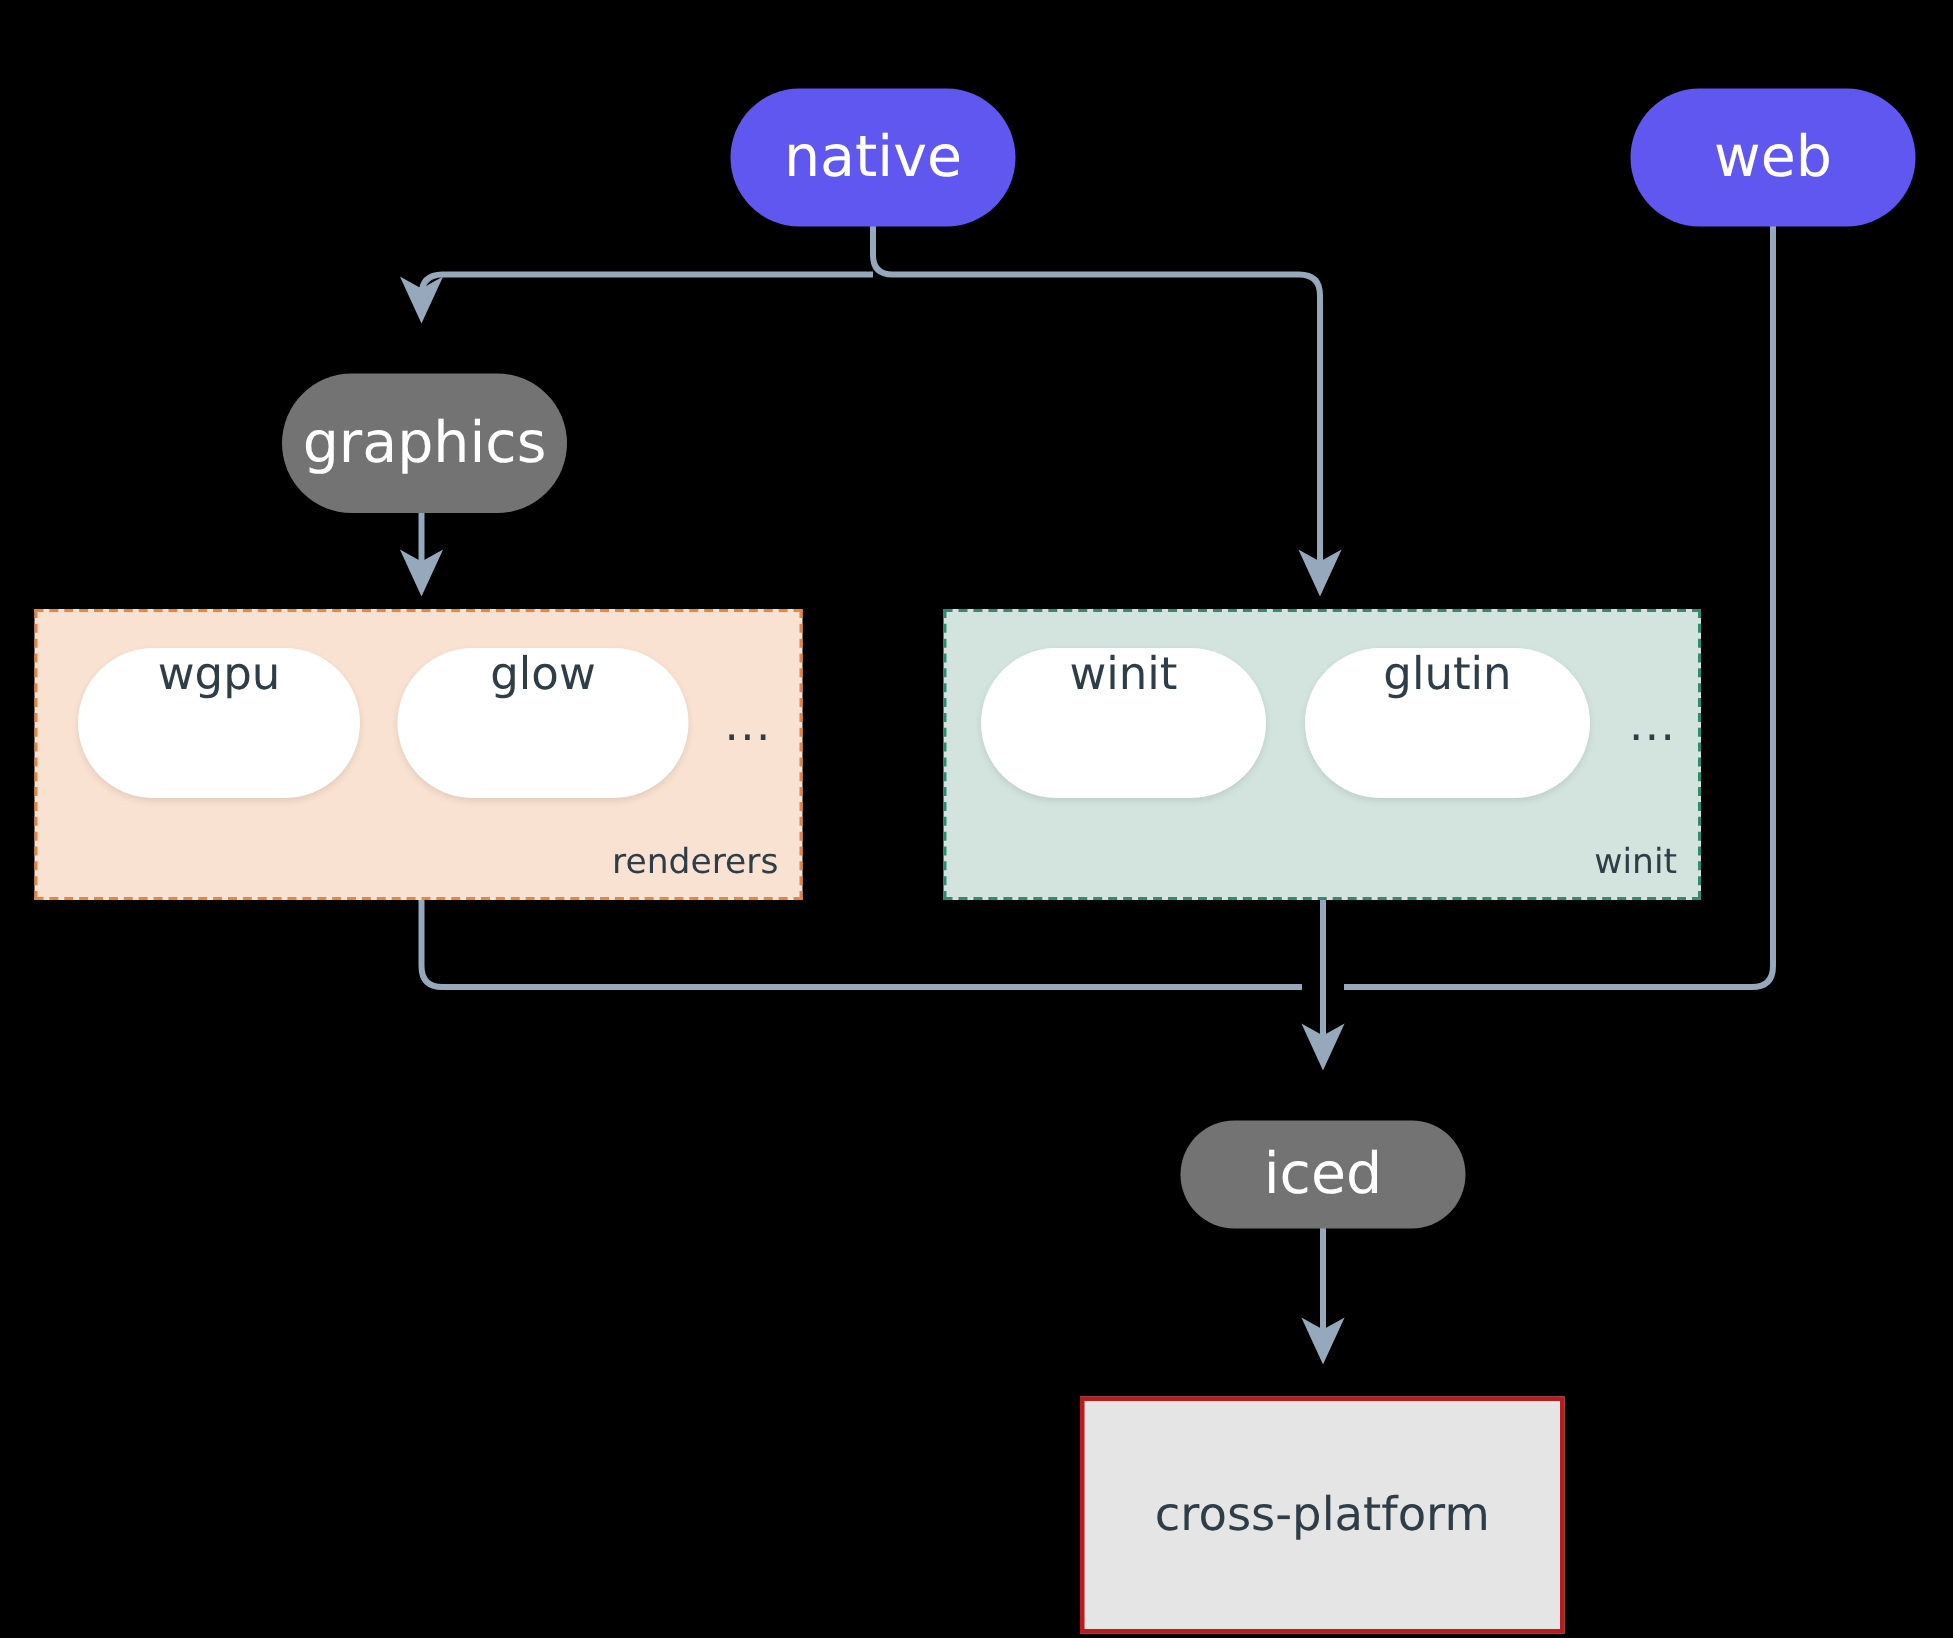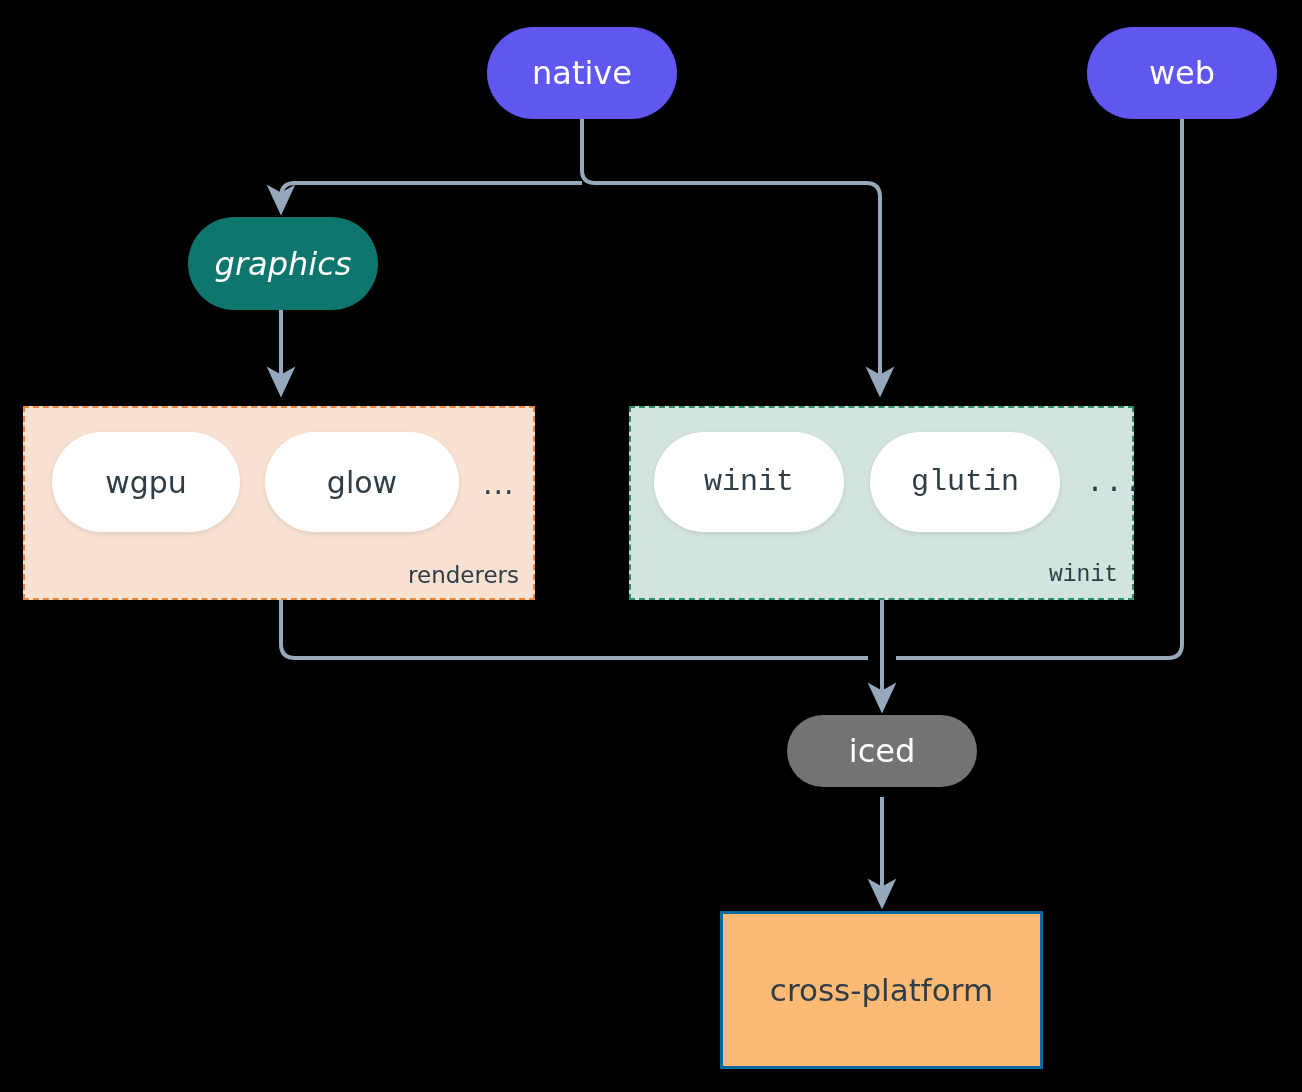--- a/index.html
+++ b/index.html
@@ -28,79 +28,79 @@
     display: flex;
     align-items: center;
     justify-content: center;
     box-sizing: border-box;
     text-align: center;
     line-height: 1.25;
   }
   .pill-major {
     border-radius: 999px;
     color: #ffffff;
-    font-size: 32px;
+    font-size: 38px;
+    margin-top: 32px;
   }
   .node-native  { left: 487px; top: 27px;  width: 190px; height: 92px; background: #5F57F0; }
   .node-web     { left: 1087px; top: 27px; width: 190px; height: 92px; background: #5F57F0; }
-  .node-graphics{ left: 188px; top: 217px; width: 190px; height: 93px; background: #0f766e; font-style: italic; }
+  .node-graphics{ left: 188px; top: 217px; width: 190px; height: 93px; background: #737373; }
   .node-iced    { left: 787px; top: 715px; width: 190px; height: 72px; background: #737373; }
 
   .cluster {
     position: absolute;
     box-sizing: border-box;
     border: 2px dashed;
   }
   .cluster-renderers {
     left: 23px; top: 406px; width: 512px; height: 194px;
     background: #FAE2D2;
     border-color: #E8863E;
   }
   .cluster-shells {
     left: 629px; top: 406px; width: 505px; height: 194px;
     background: #D3E4DE;
     border-color: #2E8C75;
-    font-family: Liberation Mono, monospace;
   }
   .cluster-label {
     position: absolute;
     right: 14px;
     bottom: 10px;
     font-size: 23px;
     color: #2E3D47;
   }
   .leaf-pill {
     position: absolute;
     display: flex;
-    align-items: center;
     justify-content: center;
     background: #ffffff;
     border-radius: 999px;
     color: #2E3D47;
     font-size: 30px;
     box-shadow: 0 2px 5px rgba(0,0,0,0.10);
   }
   .ellipsis {
     position: absolute;
     font-size: 30px;
     color: #2E3D47;
     letter-spacing: 1px;
   }
   .rect-node {
     position: absolute;
     box-sizing: border-box;
     display: flex;
     align-items: center;
     justify-content: center;
-    background: #fdba74;
-    border: 3px solid #0369a1;
+    background: #e5e5e5;
+    border: 3px solid #b91c1c;
     color: #2E3D47;
     font-size: 31px;
     line-height: 1.45;
     text-align: center;
+    margin-top: 20px;
   }
   .node-app { left: 720px; top: 911px; width: 323px; height: 158px; }
 </style>
 </head>
 <body>
 
 <div id="canvas">
 
   <svg id="edges" viewBox="0 0 1302 1092">
     <defs>

